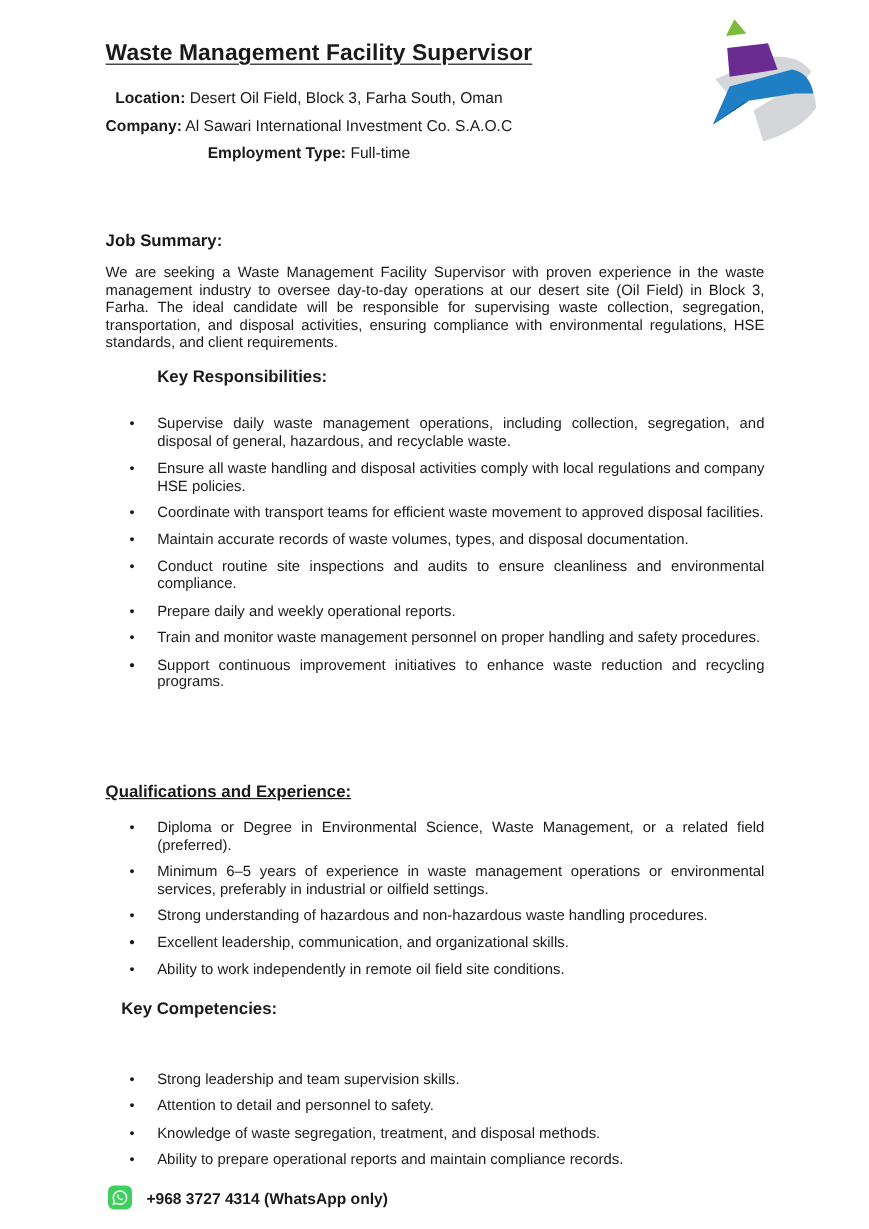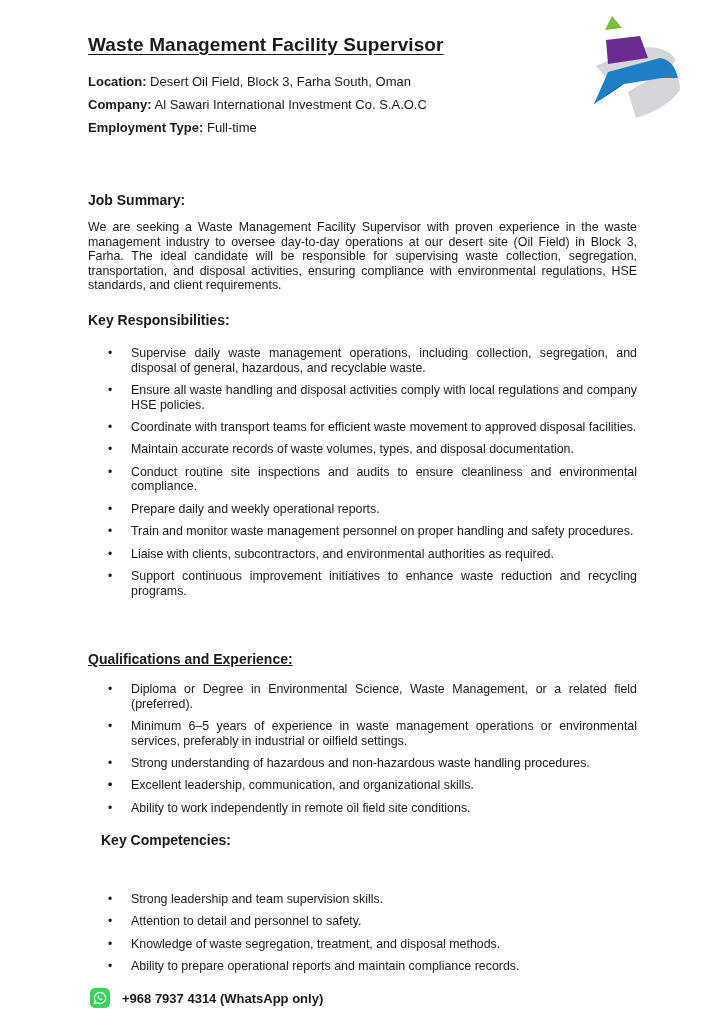--- a/index.html
+++ b/index.html
@@ -3,21 +3,21 @@
 <meta charset="utf-8">
 <style>
   html, body { margin: 0; padding: 0; background: #ffffff; }
   body { width: 724px; height: 1024px; position: relative; overflow: hidden;
          font-family: "Liberation Sans", sans-serif; color: #1a1a1a; }
   .page { position: absolute; left: 0; top: 0; width: 724px; height: 873px; }
   .title { position: absolute; left: 88px; top: 34px; font-size: 19px; font-weight: bold;
            text-decoration: underline; text-underline-offset: 3px; letter-spacing: 0.1px; margin: 0; }
   .logo { position: absolute; left: 588px; top: 8px; width: 110px; height: 120px; }
   .meta { position: absolute; left: 88px; top: 74px; font-size: 13px; }
-  .meta .row { height: 23px; line-height: 16px; }
+  .meta .row { height: 23px; line-height: 16px; text-align: center; }
   .meta .lbl { font-weight: bold; }
   .section-head { position: absolute; left: 88px; font-size: 14px; font-weight: bold; margin: 0; }
   .para { position: absolute; left: 88px; width: 549px; font-size: 12.4px; line-height: 14.6px;
           text-align: justify; margin: 0; }
   ul.bullets { position: absolute; left: 88px; width: 549px; margin: 0; padding: 0; list-style: none;
                font-size: 12.4px; line-height: 14.6px; }
   ul.bullets li { position: relative; padding-left: 43px; text-align: justify; margin-bottom: 7.8px; }
   ul.bullets li .dot { position: absolute; left: 20px; top: 0; font-size: 12px; }
   .contact { position: absolute; left: 90px; top: 988px; display: flex; align-items: center; }
   .wa { width: 20px; height: 20px; border-radius: 5px; background: #3fcf5f; display: flex;
@@ -50,30 +50,30 @@
       <span class="lbl">Company:</span><span> Al Sawari International Investment Co. S.A.O.C</span>
     </div>
     <div class="row">
       <span class="lbl">Employment Type:</span><span> Full-time</span>
     </div>
   </div>
 
   <h2 class="section-head" style="top:192px;">Job Summary:</h2>
   <p class="para" style="top:220px;">We are seeking a Waste Management Facility Supervisor with proven experience in the waste management industry to oversee day-to-day operations at our desert site (Oil Field) in Block 3, Farha. The ideal candidate will be responsible for supervising waste collection, segregation, transportation, and disposal activities, ensuring compliance with environmental regulations, HSE standards, and client requirements.</p>
 
-  <h2 class="section-head" style="top:312px;">Key Responsibilities:</h2>
+  <h2 class="section-head" style="top:305px;margin-left:43px;">Key Responsibilities:</h2>
   <ul class="bullets" style="top:346px;">
       <li><span class="dot">•</span><span>Supervise daily waste management operations, including collection, segregation, and disposal of general, hazardous, and recyclable waste.</span></li>
       <li><span class="dot">•</span><span>Ensure all waste handling and disposal activities comply with local regulations and company HSE policies.</span></li>
       <li><span class="dot">•</span><span>Coordinate with transport teams for efficient waste movement to approved disposal facilities.</span></li>
       <li><span class="dot">•</span><span>Maintain accurate records of waste volumes, types, and disposal documentation.</span></li>
       <li><span class="dot">•</span><span>Conduct routine site inspections and audits to ensure cleanliness and environmental compliance.</span></li>
       <li><span class="dot">•</span><span>Prepare daily and weekly operational reports.</span></li>
       <li><span class="dot">•</span><span>Train and monitor waste management personnel on proper handling and safety procedures.</span></li>
-      <li><span class="dot">•</span><span>Liaise with clients, subcontractors, and environmental authorities as required.</span></li>
+      <li><span class="dot">•</span></li>
       <li><span class="dot">•</span><span>Support continuous improvement initiatives to enhance waste reduction and recycling programs.</span></li>
     </ul>
 
   <h2 class="section-head" style="top:651px;text-decoration:underline;">Qualifications and Experience:</h2>
   <ul class="bullets" style="top:682px;">
       <li><span class="dot">•</span><span>Diploma or Degree in Environmental Science, Waste Management, or a related field (preferred).</span></li>
       <li><span class="dot">•</span><span>Minimum 6–5 years of experience in waste management operations or environmental services, preferably in industrial or oilfield settings.</span></li>
       <li><span class="dot">•</span><span>Strong understanding of hazardous and non-hazardous waste handling procedures.</span></li>
       <li><span class="dot">•</span></li>
       <li><span class="dot">•</span><span>Excellent leadership, communication, and organizational skills.</span></li>
@@ -88,16 +88,16 @@
       <li><span class="dot">•</span><span>Ability to prepare operational reports and maintain compliance records.</span></li>
     </ul>
 
   <div class="contact">
     <span class="wa">
       <svg width="14" height="14" viewBox="0 0 24 24">
         <path d="M12 2.5a9.5 9.5 0 0 0-8.2 14.3L2.5 21.5l4.8-1.3A9.5 9.5 0 1 0 12 2.5z" fill="none" stroke="#fff" stroke-width="2"></path>
         <path d="M8.5 7.5c.4-.4 1-.4 1.2.1l.8 1.8c.1.3 0 .6-.2.8l-.6.6c.6 1.3 1.7 2.4 3 3l.6-.6c.2-.2.5-.3.8-.2l1.8.8c.5.2.5.8.1 1.2-.7.8-1.8 1.1-2.8.7-2.4-1-4.3-2.9-5.3-5.3-.4-1 0-2.1.6-2.9z" fill="#fff"></path>
       </svg>
     </span>
-    <span class="phone">+968 7937 4314 (WhatsApp only)</span>
+    <span class="phone">+968 3727 4314 (WhatsApp only)</span>
   </div>
 
 </div>
 
 </body></html>

